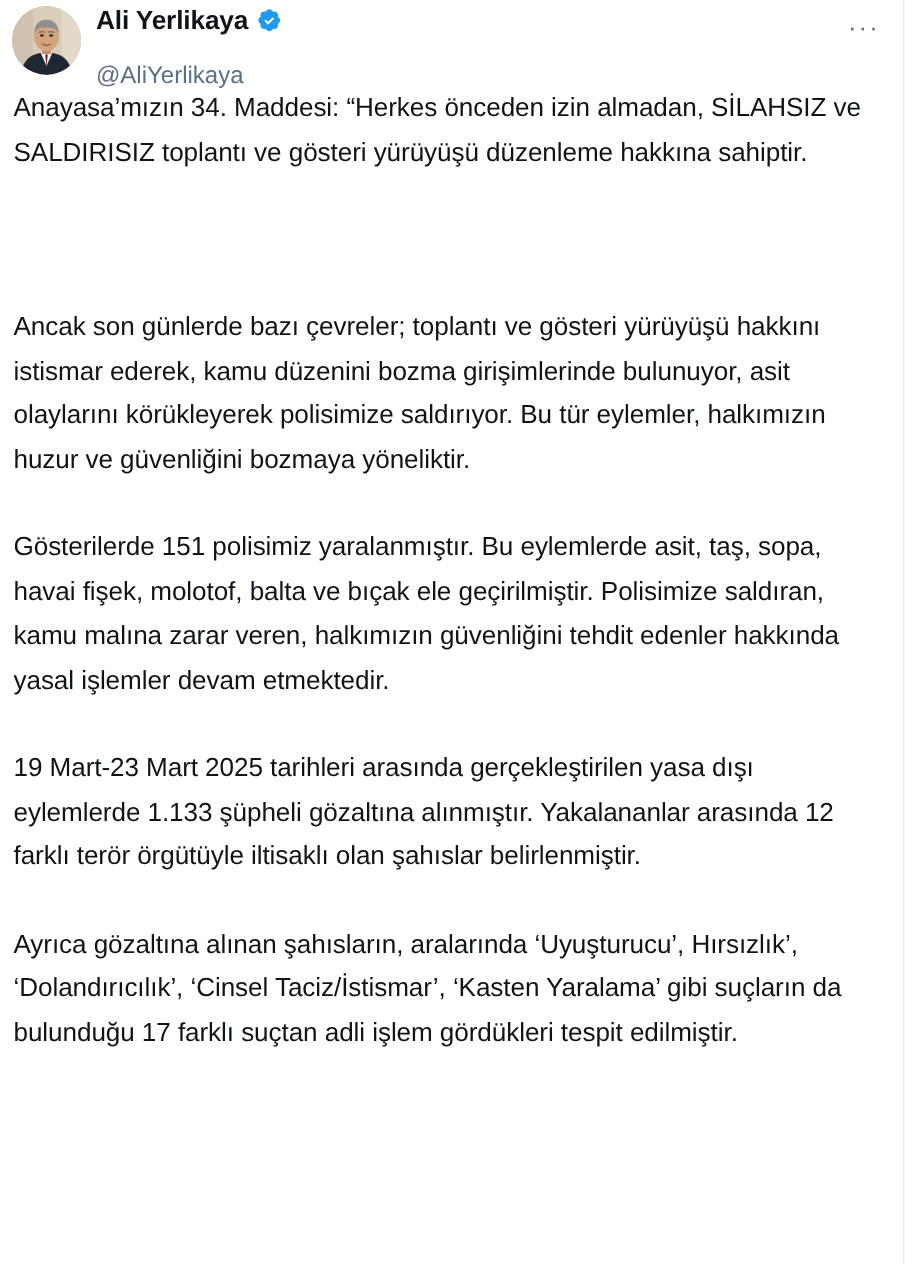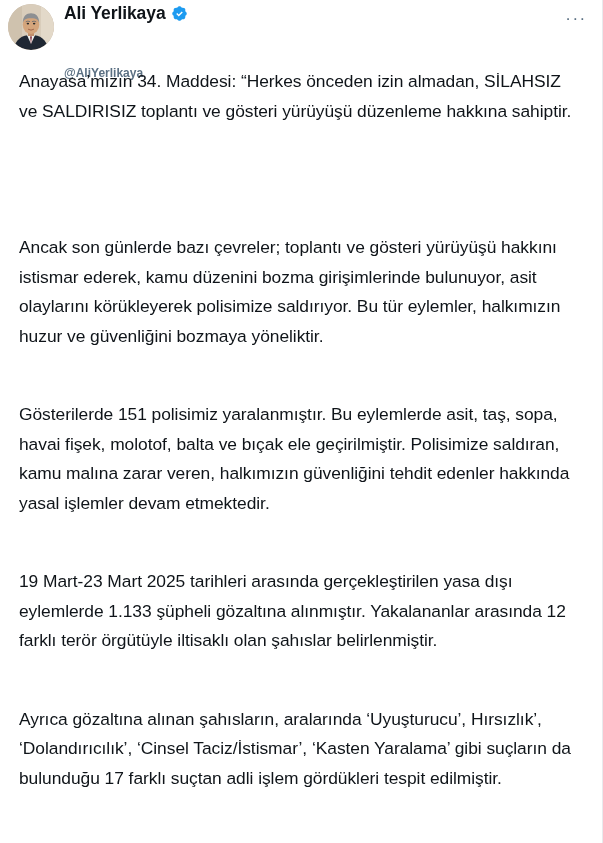--- a/index.html
+++ b/index.html
@@ -45,21 +45,20 @@
   }
   .avatar svg { display: block; width: 46px; height: 46px; }
 
   .identity {
     margin-left: 10px;
     display: flex;
     flex-direction: column;
     justify-content: flex-start;
     padding-top: 1px;
     min-width: 0;
-    gap: 44px;
   }
 
   .name-row {
     display: flex;
     align-items: center;
     line-height: 1;
   }
 
   .display-name {
     font-size: 17.5px;
@@ -72,26 +71,25 @@
   .verified-badge {
     margin-left: 5px;
     width: 17px;
     height: 17px;
     flex: 0 0 17px;
     display: inline-block;
   }
   .verified-badge svg { display: block; width: 17px; height: 17px; }
 
   .handle {
-    font-size: 12px;
+    font-size: 16px;
     color: #5b7083;
-    margin-top: 0;
+    margin-top: 19px;
     line-height: 1.15;
     white-space: nowrap;
-    font-weight: bold;
   }
 
   .more-button {
     margin-left: auto;
     width: 32px;
     height: 22px;
     display: flex;
     align-items: center;
     justify-content: center;
     color: #5b7083;
@@ -110,21 +108,21 @@
   
   .tweet-body {
     padding: 0 14px 0 9px;
     font-size: 17.4px;
     line-height: 29.5px;
     color: #0f1419;
     letter-spacing: -0.05px;
   }
 
   .tweet-paragraph {
-    margin: 10px;
+    margin: 0;
     padding: 0;
     white-space: normal;
   }
 
   .para-gap {
     height: 29px;
   }
 
   .first-para {
     padding-top: 5px;

